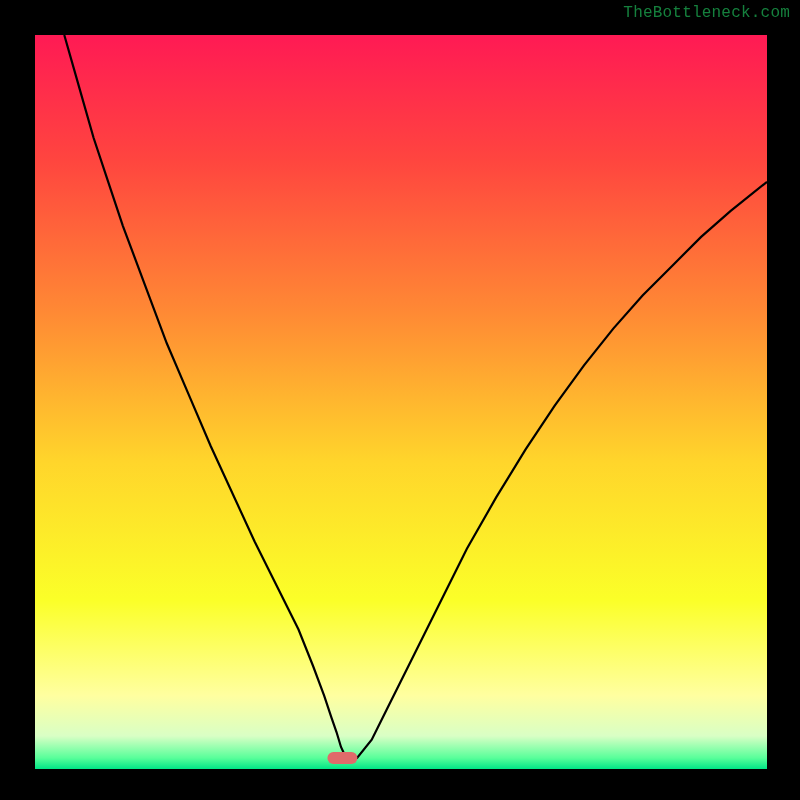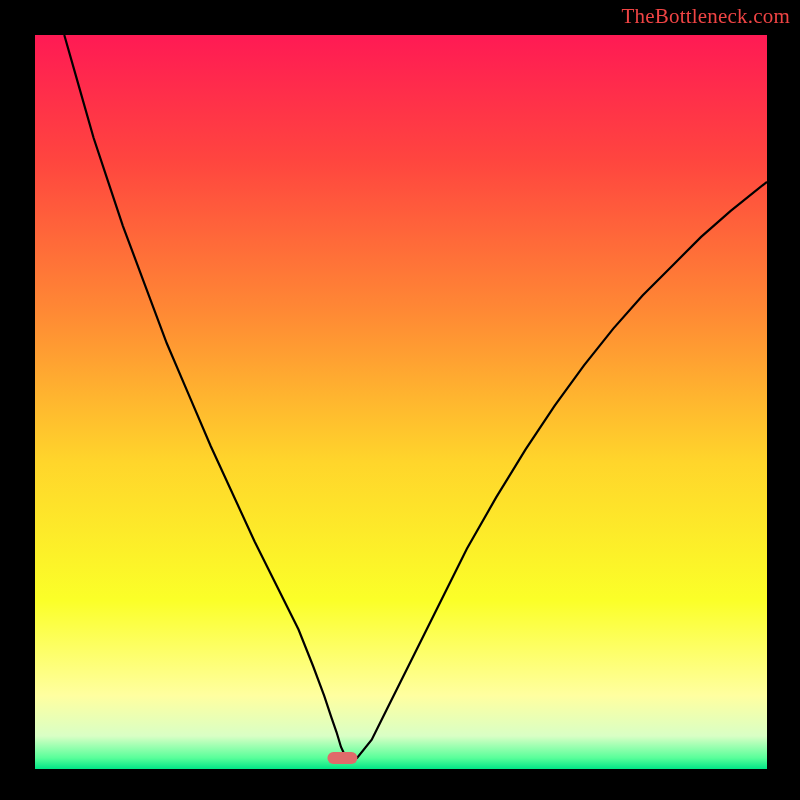--- a/index.html
+++ b/index.html
@@ -13,23 +13,23 @@
   .chart-container {
     position: relative;
     width: 800px;
     height: 800px;
     background: #000;
   }
   .watermark {
     position: absolute;
     top: 4px;
     right: 10px;
-    font-family: Liberation Serif, serif;
-    font-size: 21px;
-    color: #ef4444;
+    font-family: Liberation Mono, monospace;
+    font-size: 16px;
+    color: #15803d;
     letter-spacing: 0.2px;
     z-index: 5;
   }
   svg {
     position: absolute;
     left: 0;
     top: 0;
   }
 </style>
 </head>

